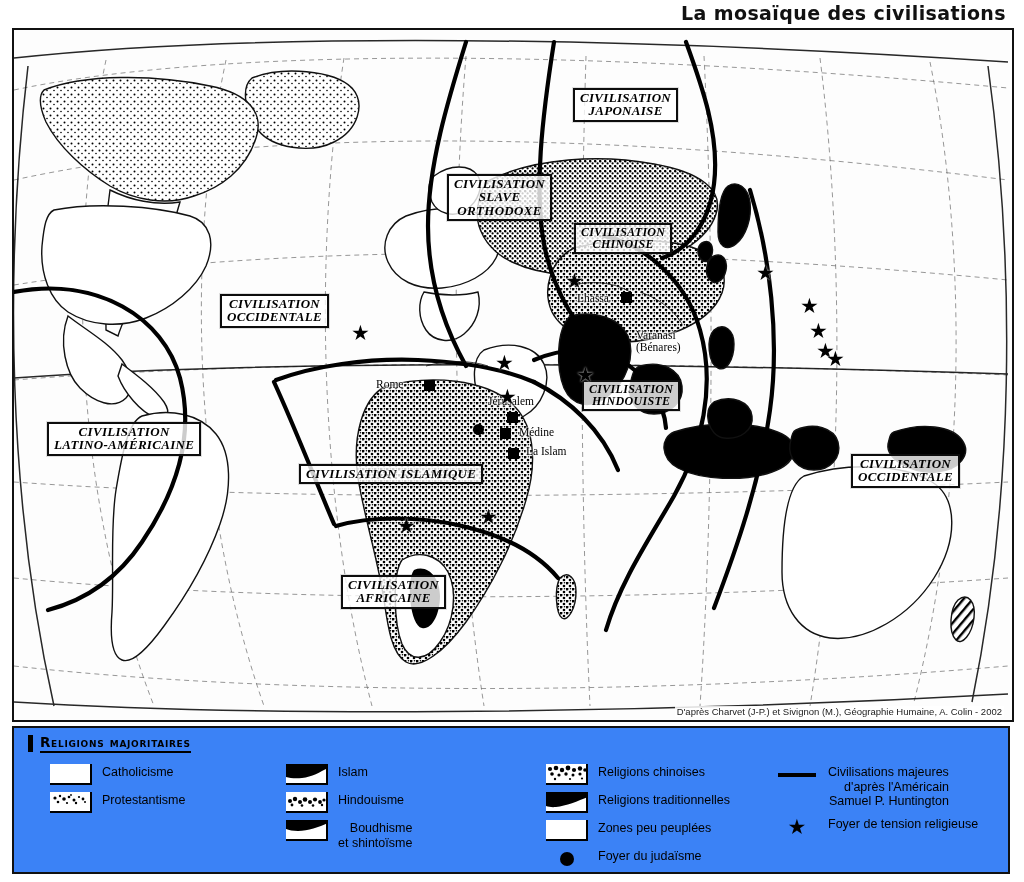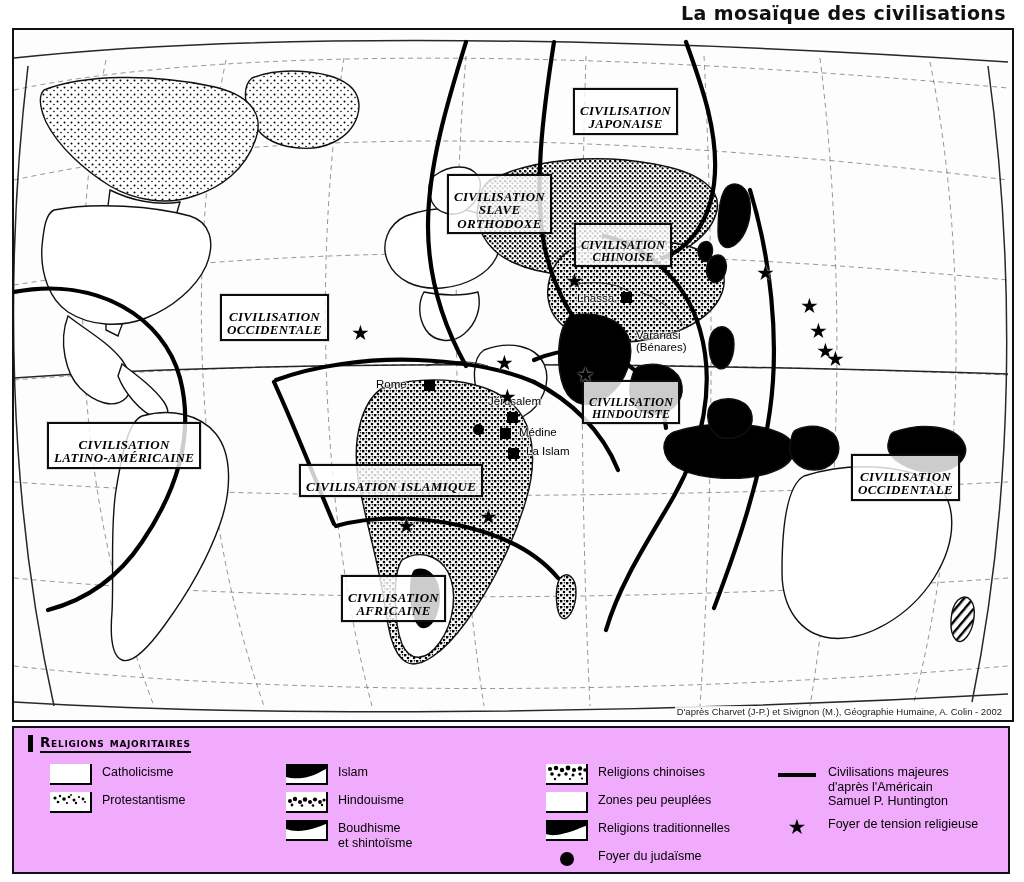--- a/index.html
+++ b/index.html
@@ -46,37 +46,37 @@
     border: 2px solid #111;
     background: #fdfdfd;
     overflow: hidden;
   }
   #map-svg { position: absolute; left: 0; top: 0; }
 
   .mlabel {
     position: absolute;
     border: 2px solid #0d0d0d;
     background: rgba(255,255,255,0.80);
-    padding: 14px 5px 2px 5px;
+    padding: 1px 5px 2px 5px;
     font-family: "Liberation Serif", "DejaVu Serif", serif;
     font-style: italic;
     font-weight: bold;
     font-size: 13px;
     line-height: 1.02;
     text-align: center;
     letter-spacing: 0.3px;
     white-space: pre-line;
     color: #000;
     box-shadow: 0 0 0 1px rgba(0,0,0,0.12);
   }
   .mlabel.sm { font-size: 12px; }
 
   .city {
     position: absolute;
-    font-family: Liberation Sans, sans-serif;
+    font-family: Liberation Serif, serif;
     font-size: 11.5px;
     line-height: 1.05;
     color: #000;
     white-space: pre-line;
     text-shadow: 0 0 2px #fff, 0 0 3px #fff, 1px 0 2px #fff, -1px 0 2px #fff;
     font-weight: 500;
   }
   .holysite {
     position: absolute;
     width: 11px; height: 11px;
@@ -112,21 +112,21 @@
   #legend {
     position: absolute;
     left: 12px;
     top: 726px;
     width: 998px;
     height: 148px;
     border-top: 2px solid #111;
     border-left: 2px solid #111;
     border-right: 2px solid #111;
     border-bottom: 2px solid #111;
-    background: #f0abfc;
+    background: #3b82f6;
     box-sizing: border-box;
   }
   #legend-title-row {
     position: absolute;
     left: 14px;
     top: 6px;
     display: flex;
     align-items: center;
   }
   #legend-title-bar {
@@ -139,21 +139,21 @@
     font-family: "DejaVu Sans", sans-serif;
     font-size: 13.5px;
     font-weight: bold;
     font-variant: small-caps;
     letter-spacing: 0.7px;
     border-bottom: 2px solid #000;
     padding-bottom: 1px;
     white-space: nowrap;
   }
 
-  .leg-col { position: absolute; top: 36px; }
+  .leg-col { position: absolute; top: 36px; text-align: right; }
   #leg-col-1 { left: 36px;  width: 230px; }
   #leg-col-2 { left: 272px; width: 225px; }
   #leg-col-3 { left: 532px; width: 235px; }
   #leg-col-4 { left: 762px; width: 240px; }
 
   .leg-item {
     display: flex;
     align-items: flex-start;
     margin-bottom: 7px;
     min-height: 20px;
@@ -521,33 +521,33 @@
               <circle cx="34" cy="10" r="1.6"></circle>
             <circle cx="9" cy="15" r="1.2"></circle>
               <circle cx="24" cy="15" r="1.1"></circle>
               <circle cx="36" cy="14.5" r="1.1"></circle>
           </g>
         </svg>
       </span>
       <span class="leg-text">Religions chinoises</span>
     </div>
     <div class="leg-item">
-      <span class="sw outline sw-white"></span>
-      <span class="leg-text">Zones peu peuplées</span>
-    </div>
-    <div class="leg-item">
       <span class="sw outline">
         <svg width="42" height="21" viewBox="0 0 42 21">
           <rect width="42" height="21" fill="#fff"></rect>
           <path d="M0,0 H42 V5 C32,9 20,14 10,15 C6,15.4 3,15 0,14 Z" fill="#000"></path>
         </svg>
       </span>
       <span class="leg-text">Religions traditionnelles</span>
     </div>
     <div class="leg-item">
+      <span class="sw outline sw-white"></span>
+      <span class="leg-text">Zones peu peuplées</span>
+    </div>
+    <div class="leg-item">
       <span class="leg-sym">
           <span class="sym-dot"></span>
         </span>
       <span class="leg-text">Foyer du judaïsme</span>
     </div>
   </div>
 
   <div class="leg-col" id="leg-col-4">
     <div class="leg-item">
       <span class="leg-line"></span>

